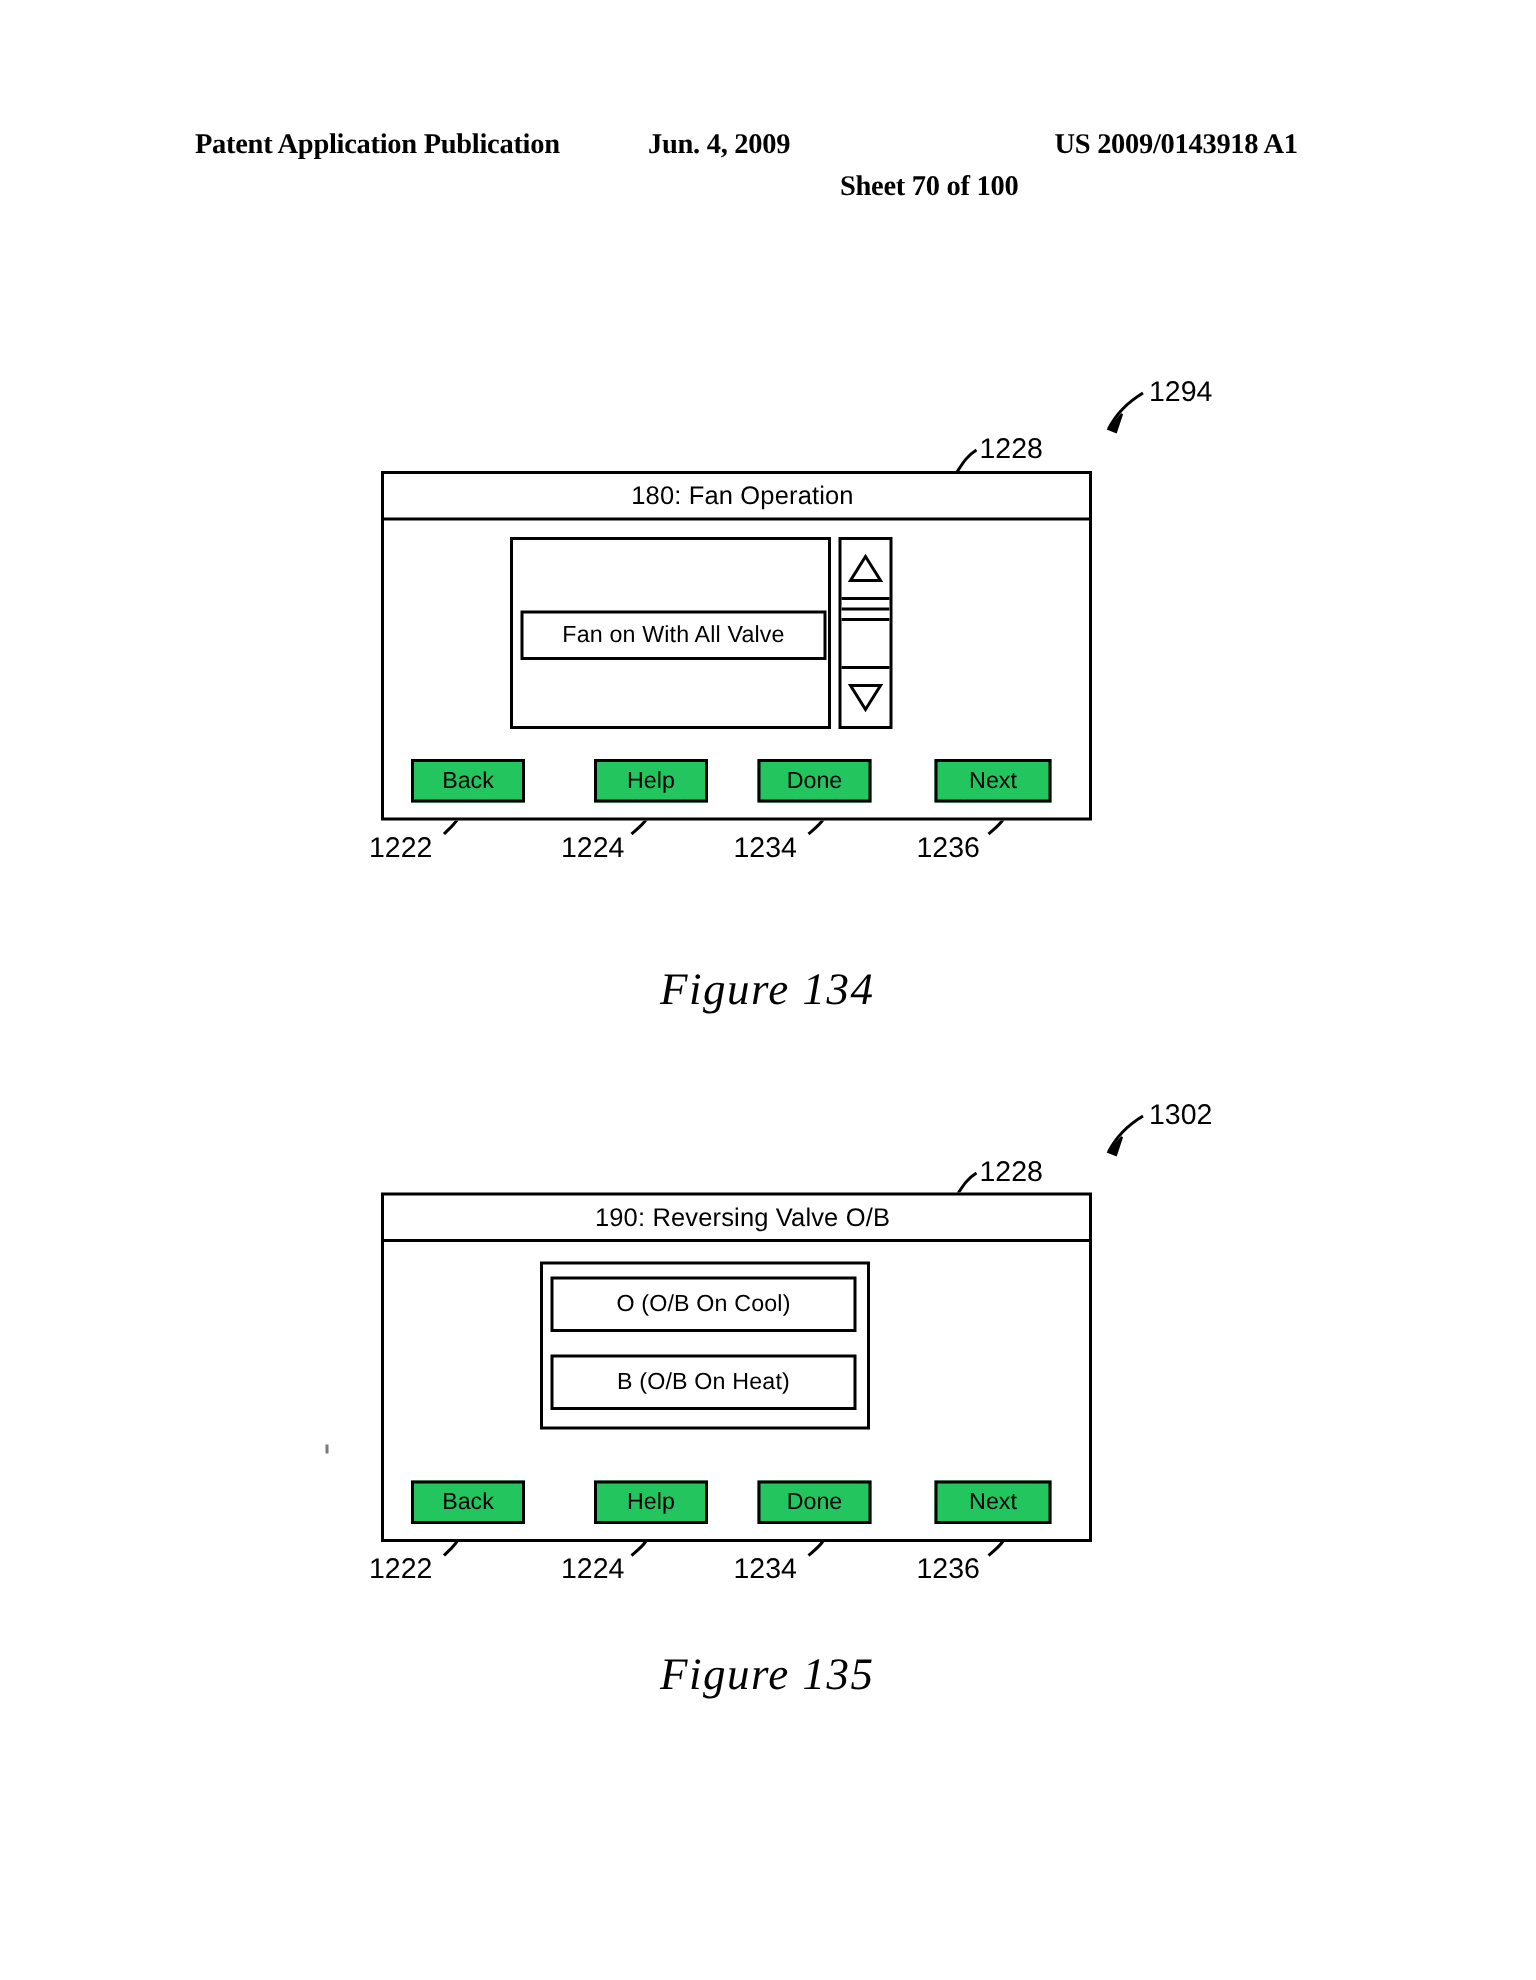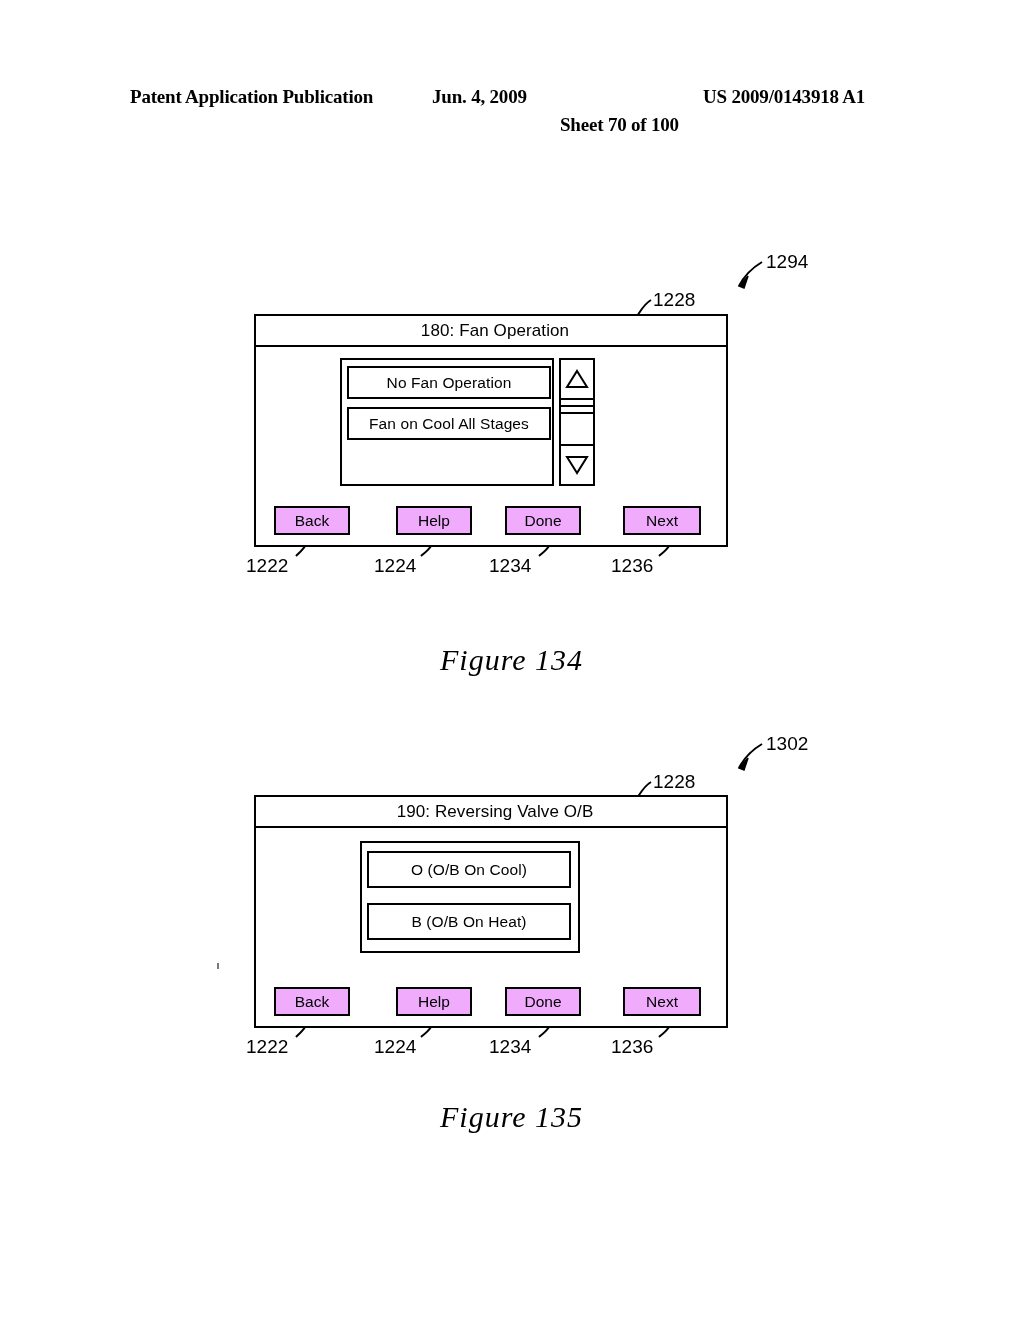--- a/index.html
+++ b/index.html
@@ -134,21 +134,21 @@
     border-bottom: 2px solid #000;
     background: #fff;
     box-sizing: border-box;
   }
 
   
   .btn {
     position: absolute;
     border: 2px solid #000;
     box-sizing: border-box;
-    background: #f0abfc;
+    background: #22c55e;
     display: flex;
     align-items: center;
     justify-content: center;
     font-size: 15.5px;
     height: 29px;
     white-space: nowrap;
   }
   .btn-back { left: 18px; width: 76px; }
   .btn-help { left: 140px; width: 76px; }
   .btn-done { left: 249px; width: 76px; }
@@ -266,25 +266,22 @@
   <span class="refnum" style="left:489px; top:555px;">1234</span>
   <span class="refnum" style="left:611px; top:555px;">1236</span>
 
   <div class="device" id="dev-134">
 
     <div class="titlebar">
       <span class="titlebar-text">180: Fan Operation</span>
     </div>
 
     <div class="list-box" id="list-134">
-      <div class="list-item li-0">
-        <span>No Fan Operation</span>
-      </div>
       <div class="list-item li-1">
-        <span>Fan on Cool All Stages</span>
+        <span>Fan on With All Valve</span>
       </div>
     </div>
 
     <div class="scrollbar">
       <div class="sb-arrow sb-up">
         <svg width="24" height="20" viewBox="0 0 24 20">
           <polygon points="12,2 22,18 2,18" fill="none" stroke="#000" stroke-width="2"></polygon>
         </svg>
       </div>
       <div class="sb-thumb"></div>

